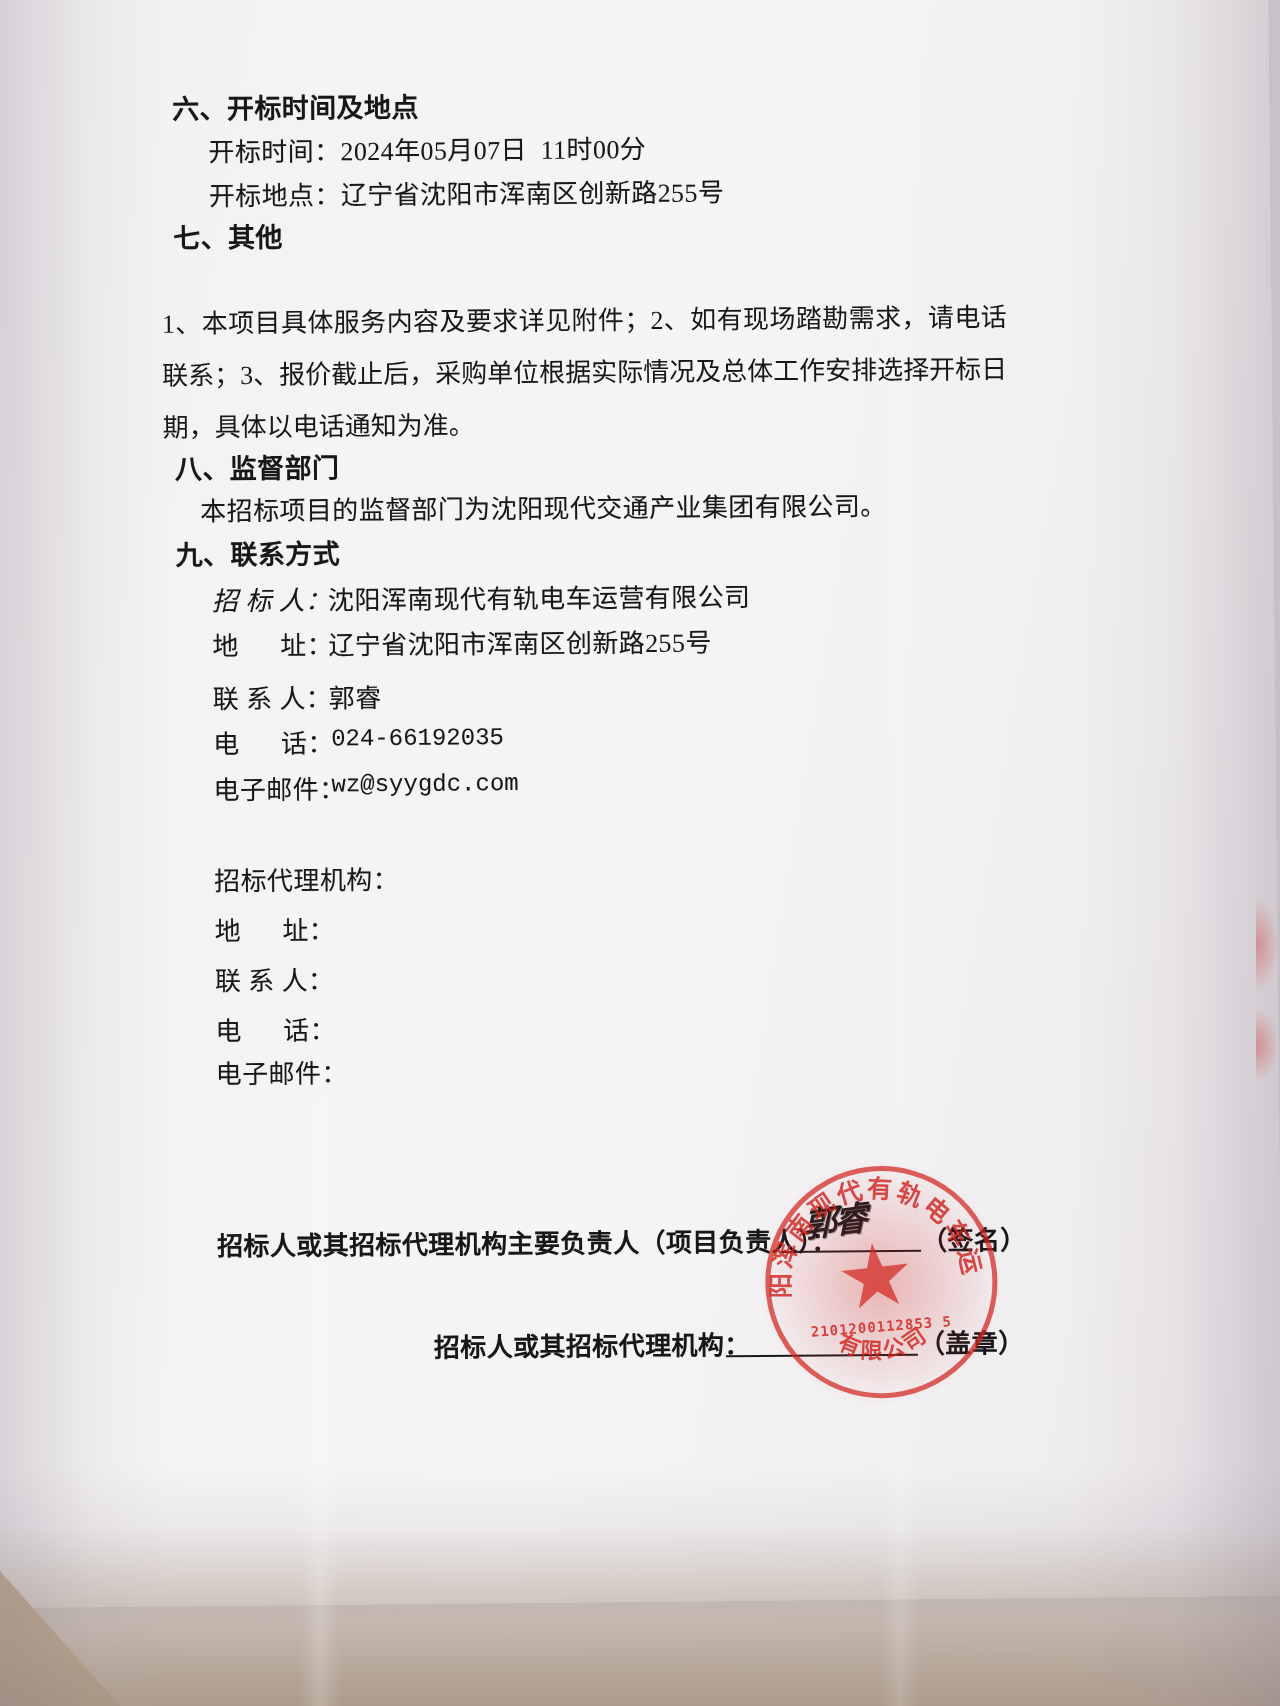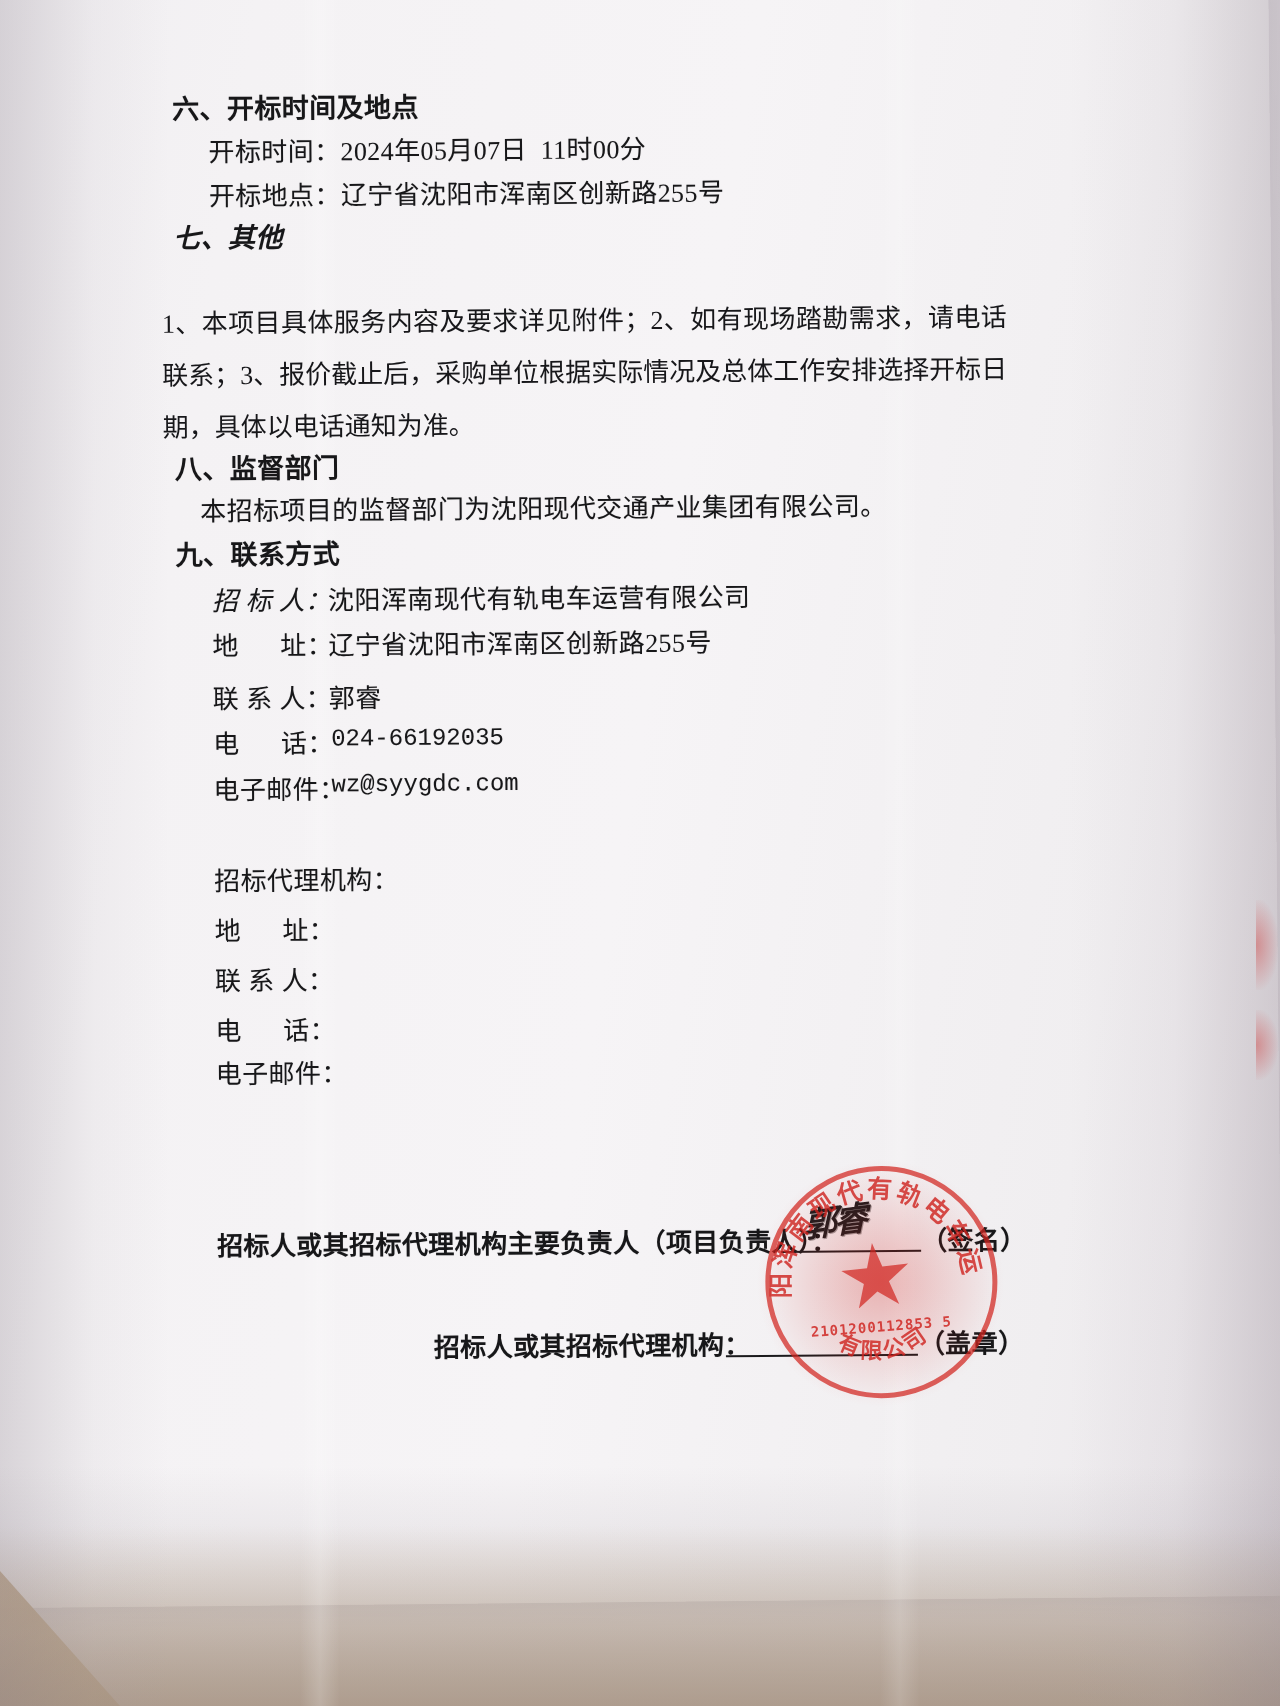--- a/index.html
+++ b/index.html
@@ -231,21 +231,21 @@
 
   <div class="edge-mark" style="top:900px; height:90px;"></div>
   <div class="edge-mark" style="top:1010px; height:70px;"></div>
 
   <div id="content">
 
     <div class="txt h" style="left:178px; top:84px;">六、开标时间及地点</div>
     <div class="txt b" style="left:214px; top:128px;">开标时间：2024年05月07日  11时00分</div>
     <div class="txt b" style="left:214px; top:172px;">开标地点：辽宁省沈阳市浑南区创新路255号</div>
 
-    <div class="txt h" style="left:178px; top:213px;font-style:italic;">七、其他</div>
+    <div class="txt h" style="left:178px; top:213px;">七、其他</div>
     <div class="para" style="left:166px; top:295px; width:845px;">1、本项目具体服务内容及要求详见附件；2、如有现场踏勘需求，请电话联系；3、报价截止后，采购单位根据实际情况及总体工作安排选择开标日期，具体以电话通知为准。</div>
 
     <div class="txt h" style="left:178px; top:444px;">八、监督部门</div>
     <div class="txt b" style="left:203px; top:487px;">本招标项目的监督部门为沈阳现代交通产业集团有限公司。</div>
 
     <div class="txt h" style="left:178px; top:530px;">九、联系方式</div>
 
     <div class="txt b" style="left:214px; top:577px;font-style:italic;">招 标 人：</div>
     <div class="txt b" style="left:330px; top:577px;">沈阳浑南现代有轨电车运营有限公司</div>
 

